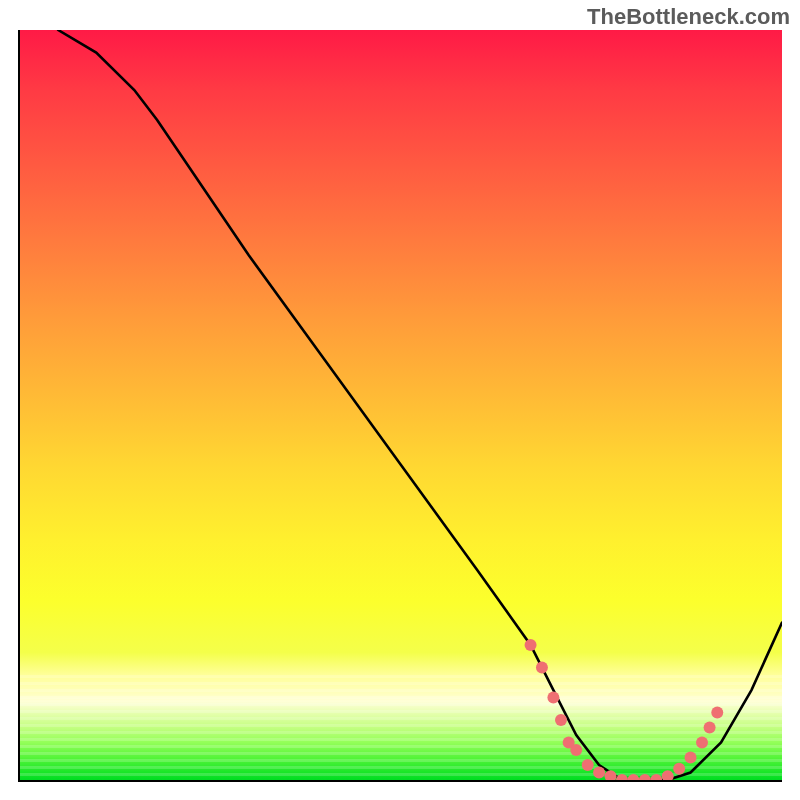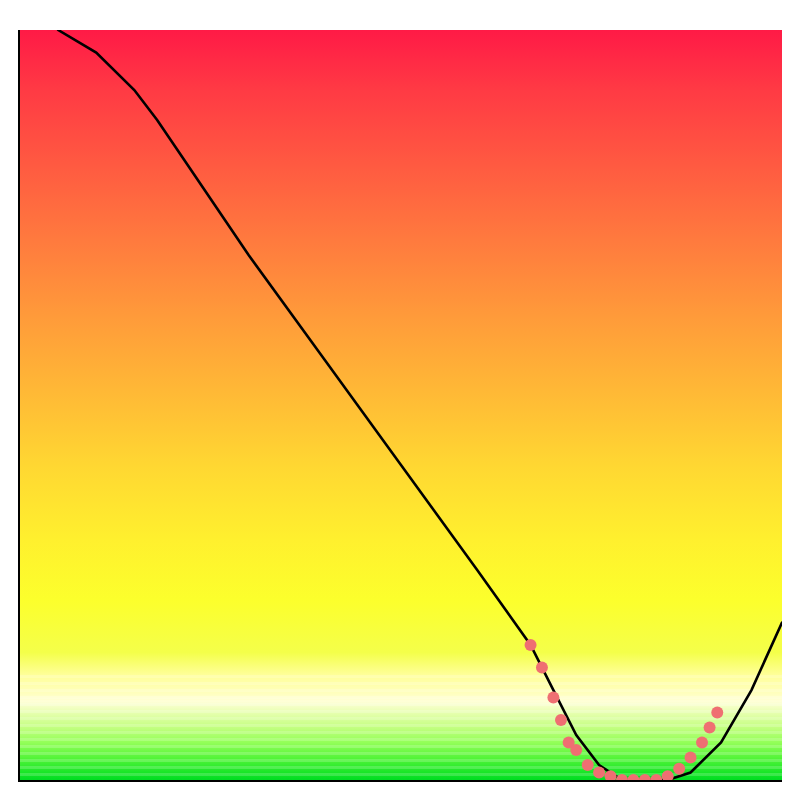--- a/index.html
+++ b/index.html
@@ -77,20 +77,21 @@
     inset: 0;
     width: 100%;
     height: 100%;
     pointer-events: none;
   }
 </style>
 </head>
 <body>
 
 <div class="container">
+  <div class="watermark">TheBottleneck.com</div>
 
   <div class="plot-area">
     <div class="gradient"></div>
     <div class="stripes"></div>
     <svg class="curve" viewBox="0 0 764 752" preserveAspectRatio="none">
       <path id="curve-path" fill="none" stroke="#000000" stroke-width="2.6" stroke-linecap="round" d="M38.2 0.0 L76.4 22.6 L114.6 60.2 L137.5 90.2 L168.1 135.4 L229.2 225.6 L305.6 330.9 L382.0 436.2 L458.4 541.4 L511.9 616.6 L534.8 661.8 L557.7 706.9 L580.6 737.0 L603.6 752.0 L626.5 752.0 L649.4 752.0 L672.3 744.5 L702.9 714.4 L733.4 661.8 L764.0 594.1"></path>
       <g id="markers">
           <circle cx="511.9" cy="616.6" r="6" fill="#ef6f72"></circle>
           <circle cx="523.3" cy="639.2" r="6" fill="#ef6f72"></circle>
           <circle cx="534.8" cy="669.3" r="6" fill="#ef6f72"></circle>

